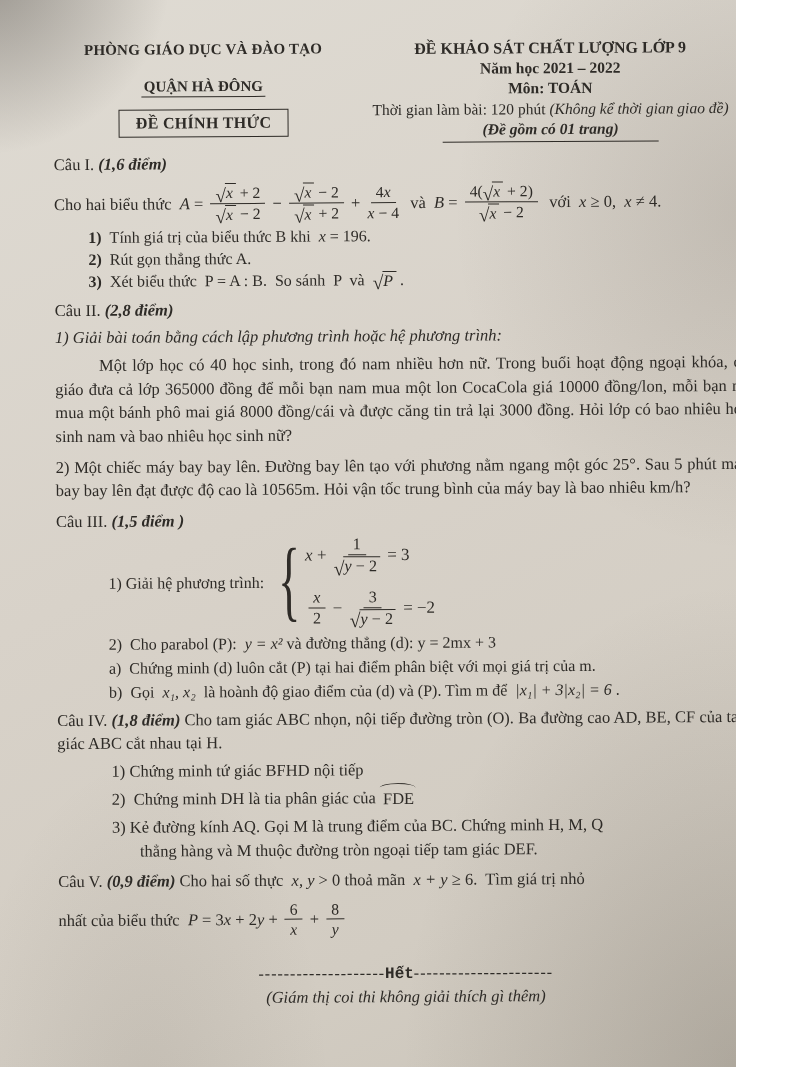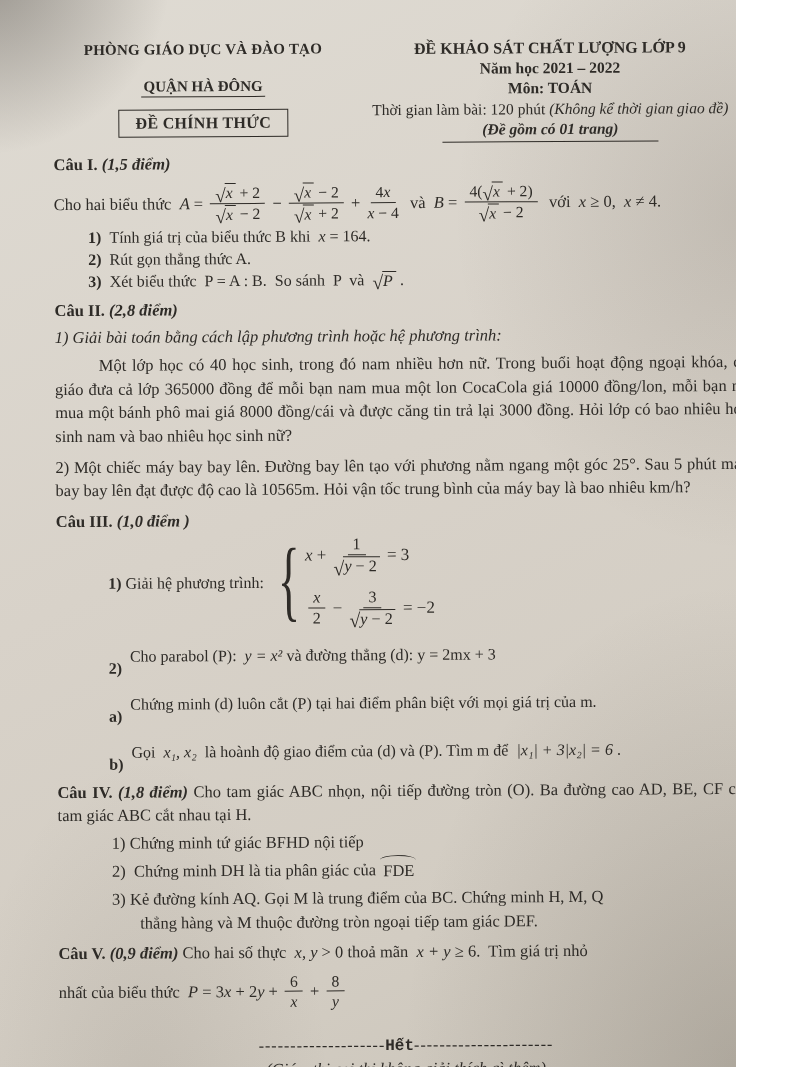--- a/index.html
+++ b/index.html
@@ -7,21 +7,21 @@
   .paper{
     position:relative;width:736px;height:1067px;overflow:hidden;color:#2e2b27;
     background:
       radial-gradient(circle at -2% -3%, rgba(35,30,25,.38), rgba(35,30,25,0) 14%),
       radial-gradient(ellipse at 102% 20%, rgba(70,62,52,.16), rgba(70,62,52,0) 28%),
       radial-gradient(ellipse at 100% 100%, rgba(70,62,52,.22), rgba(70,62,52,0) 32%),
       radial-gradient(ellipse at 20% 103%, rgba(70,62,52,.10), rgba(70,62,52,0) 22%),
       linear-gradient(155deg,#dfdbd3 0%,#d8d2c9 45%,#d2ccc2 80%,#cbc5ba 100%);
   }
   .content{position:absolute;left:56px;top:40px;width:694px;transform:rotate(-0.35deg);}
-  .b{font-weight:bold;margin-top:24px;}
+  .b{font-weight:normal;}
   .i{font-style:italic;}
   .bi{font-weight:bold;font-style:italic;}
   .p{margin:0;font-size:16.5px;line-height:1.42;}
   .just{text-align:justify;}
   
   .hdr{display:flex;margin-bottom:8px;}
   .hleft{width:300px;text-align:center;flex-shrink:0;}
   .hleft .l1{font-size:15px;font-weight:bold;letter-spacing:.2px;}
   .hleft .l2{font-size:15px;font-weight:bold;display:inline-block;border-bottom:1.6px solid #2e2b27;padding:0 2px 1px;margin-top:2px;text-align:right;}
   .obox{display:inline-block;border:1.8px solid #2e2b27;padding:4px 16px;font-weight:bold;font-size:16px;margin-top:12px;letter-spacing:.3px;}
@@ -76,21 +76,21 @@
       </div>
       <div class="hright">
         <div class="t1">ĐỀ KHẢO SÁT CHẤT LƯỢNG LỚP 9</div>
         <div class="t2">Năm học 2021 – 2022</div>
         <div class="t3">Môn: TOÁN</div>
         <div class="t4"><span>Thời gian làm bài: 120 phút </span><span class="i">(Không kể thời gian giao đề)</span></div>
         <span class="t5">(Đề gồm có 01 trang)</span>
       </div>
     </div>
 
-    <p class="p sec-head"><span class="b">Câu I.</span><span class="bi"> (1,5 điểm)</span></p>
+    <p class="p sec-head"><span class="b">Câu I.</span><span class="bi"> (1,6 điểm)</span></p>
     <p class="p" style="margin-top:8px;"><span class="math">
           <span class="mtext">Cho hai biểu thức  </span>
           <span class="mtext it">A</span>
           <span class="mtext"> = </span>
           <span class="mfrac">
             <span class="mnum">
               <span class="msqrt">
                 <span class="msign">√</span>
                 <span class="mrad"><span class="mtext it">x</span></span>
               </span>
@@ -156,21 +156,21 @@
           <span class="mtext it">x</span>
           <span class="mtext"> ≥ 0,  </span>
           <span class="mtext it">x</span>
           <span class="mtext"> ≠ 4.</span>
         </span></p>
     <div class="itemrow">
         <span class="lbl">1)</span>
         <span class="math">
           <span class="mtext">Tính giá trị của biểu thức B khi  </span>
           <span class="mtext it">x</span>
-          <span class="mtext"> = 164.</span>
+          <span class="mtext"> = 196.</span>
         </span>
       </div>
     <div class="itemrow">
         <span class="lbl">2)</span>
         <span class="math">
           <span class="mtext">Rút gọn thẳng thức A.</span>
         </span>
       </div>
     <div class="itemrow">
         <span class="lbl">3)</span>
@@ -182,21 +182,21 @@
           </span>
           <span class="mtext"> .</span>
         </span>
       </div>
 
     <p class="p sec-head"><span class="b">Câu II.</span><span class="bi"> (2,8 điểm)</span></p>
     <p class="p i" style="margin-top:4px;">1) Giải bài toán bằng cách lập phương trình hoặc hệ phương trình:</p>
     <p class="p just para indent1">Một lớp học có 40 học sinh, trong đó nam nhiều hơn nữ. Trong buổi hoạt động ngoại khóa, cô giáo đưa cả lớp 365000 đồng để mỗi bạn nam mua một lon CocaCola giá 10000 đồng/lon, mỗi bạn nữ mua một bánh phô mai giá 8000 đồng/cái và được căng tin trả lại 3000 đồng. Hỏi lớp có bao nhiêu học sinh nam và bao nhiêu học sinh nữ?</p>
     <p class="p just para" style="margin-top:8px;">2) Một chiếc máy bay bay lên. Đường bay lên tạo với phương nằm ngang một góc 25°. Sau 5 phút máy bay bay lên đạt được độ cao là 10565m. Hỏi vận tốc trung bình của máy bay là bao nhiêu km/h?</p>
 
-    <p class="p sec-head"><span class="b">Câu III.</span><span class="bi"> (1,0 điểm )</span></p>
+    <p class="p sec-head"><span class="b">Câu III.</span><span class="bi"> (1,5 điểm )</span></p>
     <div class="sysrow">
       <span><span class="b">1)</span> <span>Giải hệ phương trình:</span></span>
       <span class="math">
           <span class="mcases">
             <span class="mbrace">{</span>
             <span class="mrows">
               <span class="mrow">
                 <span class="mtext it">x</span>
                 <span class="mtext"> + </span>
                 <span class="mfrac">

